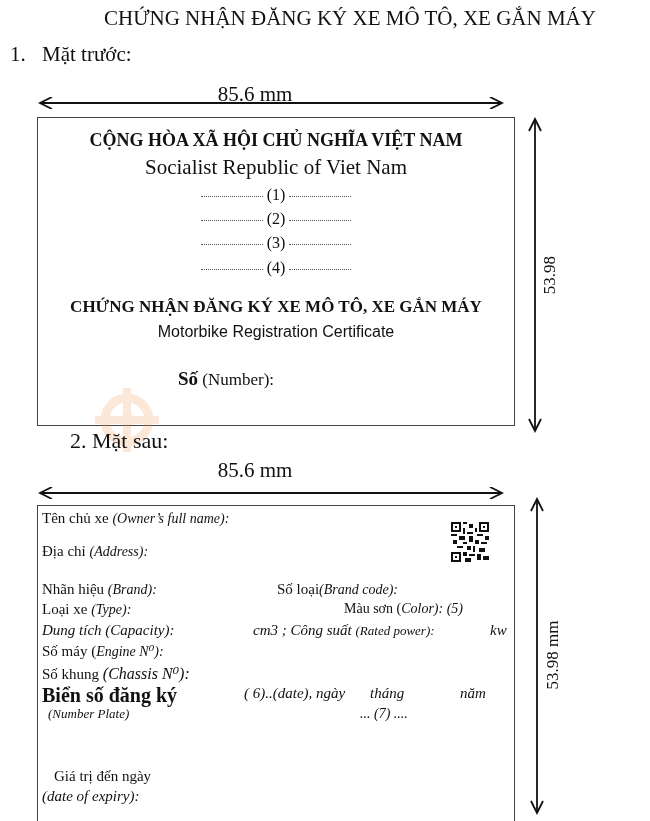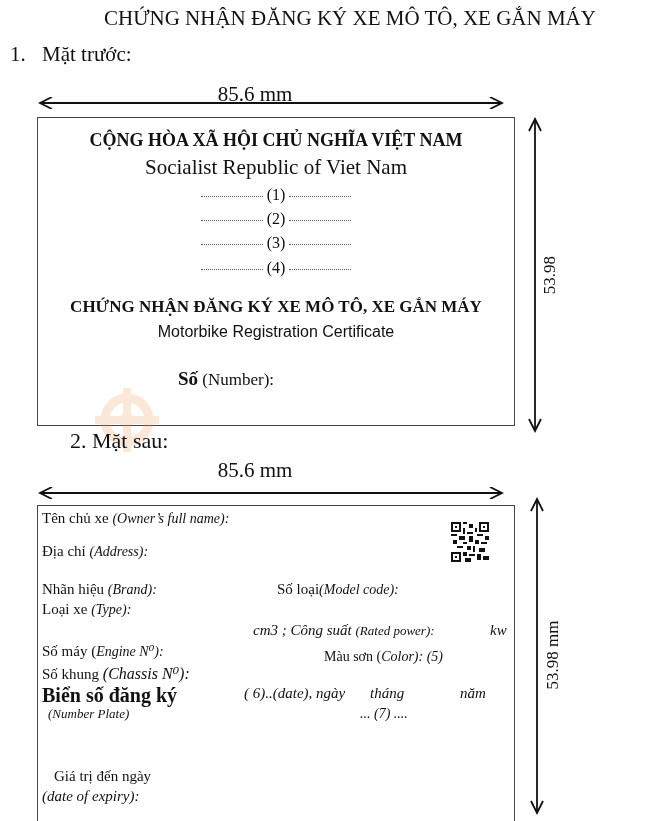--- a/index.html
+++ b/index.html
@@ -96,23 +96,24 @@
       <polyline points="1,14 7,2 13,14" fill="none" stroke="#111" stroke-width="1.8"></polyline>
       <polyline points="1,304 7,316 13,304" fill="none" stroke="#111" stroke-width="1.8"></polyline>
     </svg>
 </div>
 <div class="abs vlabel" style="left:508px; top:645px; width:90px; height:20px;">53.98 mm</div>
 
 <div class="abs card back-card">
   <div class="line" style="left:4px; top:4px;"><span>Tên chủ xe</span> <span class="it" style="font-size:14px;">(Owner’s full name):</span></div>
   <div class="line" style="left:4px; top:37px;"><span>Địa chỉ</span> <span class="it" style="font-size:14px;">(Address):</span></div>
   <div class="line" style="left:4px; top:75px;"><span>Nhãn hiệu</span> <span class="it" style="font-size:14px;">(Brand):</span></div>
-  <div class="line" style="left:239px; top:75px;"><span>Số loại</span><span class="it" style="font-size:14px;">(Model code):</span></div>
+  <div class="line" style="left:239px; top:75px;"><span>Số loại</span><span class="it" style="font-size:14px;">(Brand code):</span></div>
   <div class="line" style="left:4px; top:95px;"><span>Loại xe</span> <span class="it" style="font-size:14px;">(Type):</span></div>
-  <div class="line" style="left:286px; top:95px; font-size:14px;margin-top:48px;"><span>Màu sơn (</span><span class="it">Color): (5)</span></div>
+  <div class="line" style="left:306px; top:95px; font-size:14px;"><span>Màu sơn (</span><span class="it">Color): (5)</span></div>
+  <div class="line it" style="left:4px; top:116px;">Dung tích (Capacity):</div>
   <div class="line" style="left:215px; top:116px;"><span class="it">cm3 ; Công suất</span> <span class="it" style="font-size:13px;">(Rated power):</span></div>
   <div class="line it" style="left:452px; top:116px;">kw</div>
   <div class="line" style="left:4px; top:137px;"><span>Số máy (</span><span class="it" style="font-size:14px;">Engine N⁰):</span></div>
   <div class="line" style="left:4px; top:158px;"><span>Số khung</span> <span class="it" style="font-size:16px;">(Chassis N⁰):</span></div>
   <div class="line bold" style="left:4px; top:178px; font-size:20px;">Biển số đăng ký</div>
   <div class="line it" style="left:200px; top:179px;margin-left:6px;">( 6)..(date), ngày</div>
   <div class="line it" style="left:332px; top:179px;">tháng</div>
   <div class="line it" style="left:422px; top:179px;">năm</div>
   <div class="line it" style="left:10px; top:200px; font-size:13px;text-align:right;">(Number Plate)</div>
   <div class="line it" style="left:322px; top:200px; font-size:14px;">... (7) ....</div>

